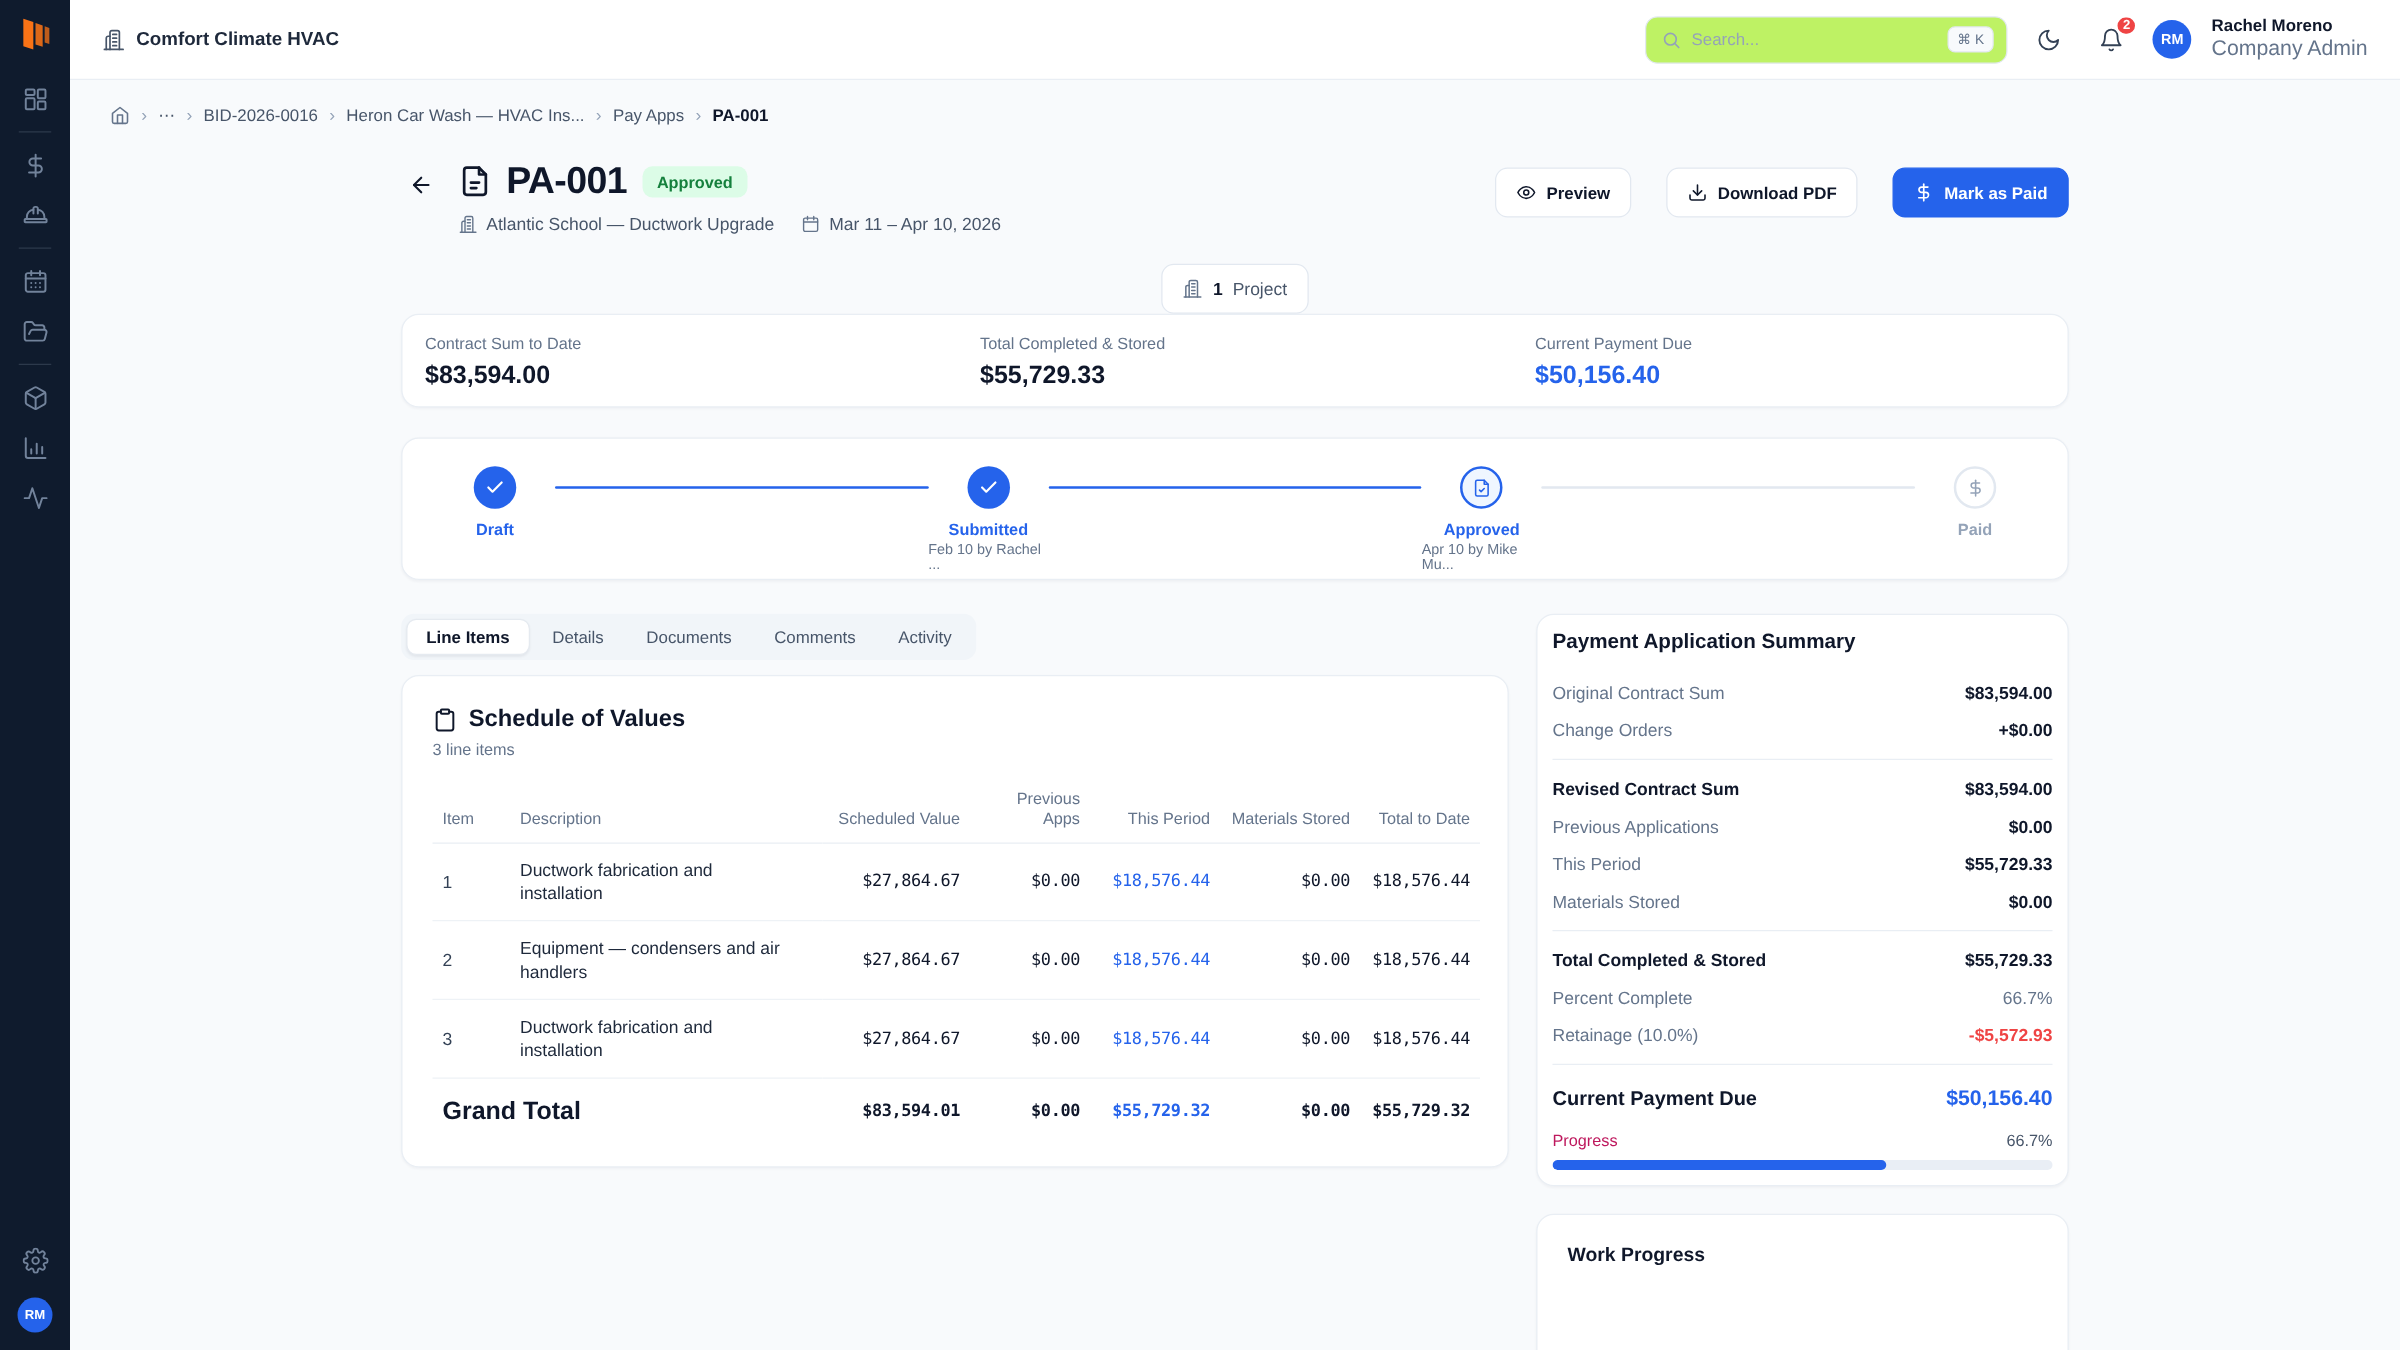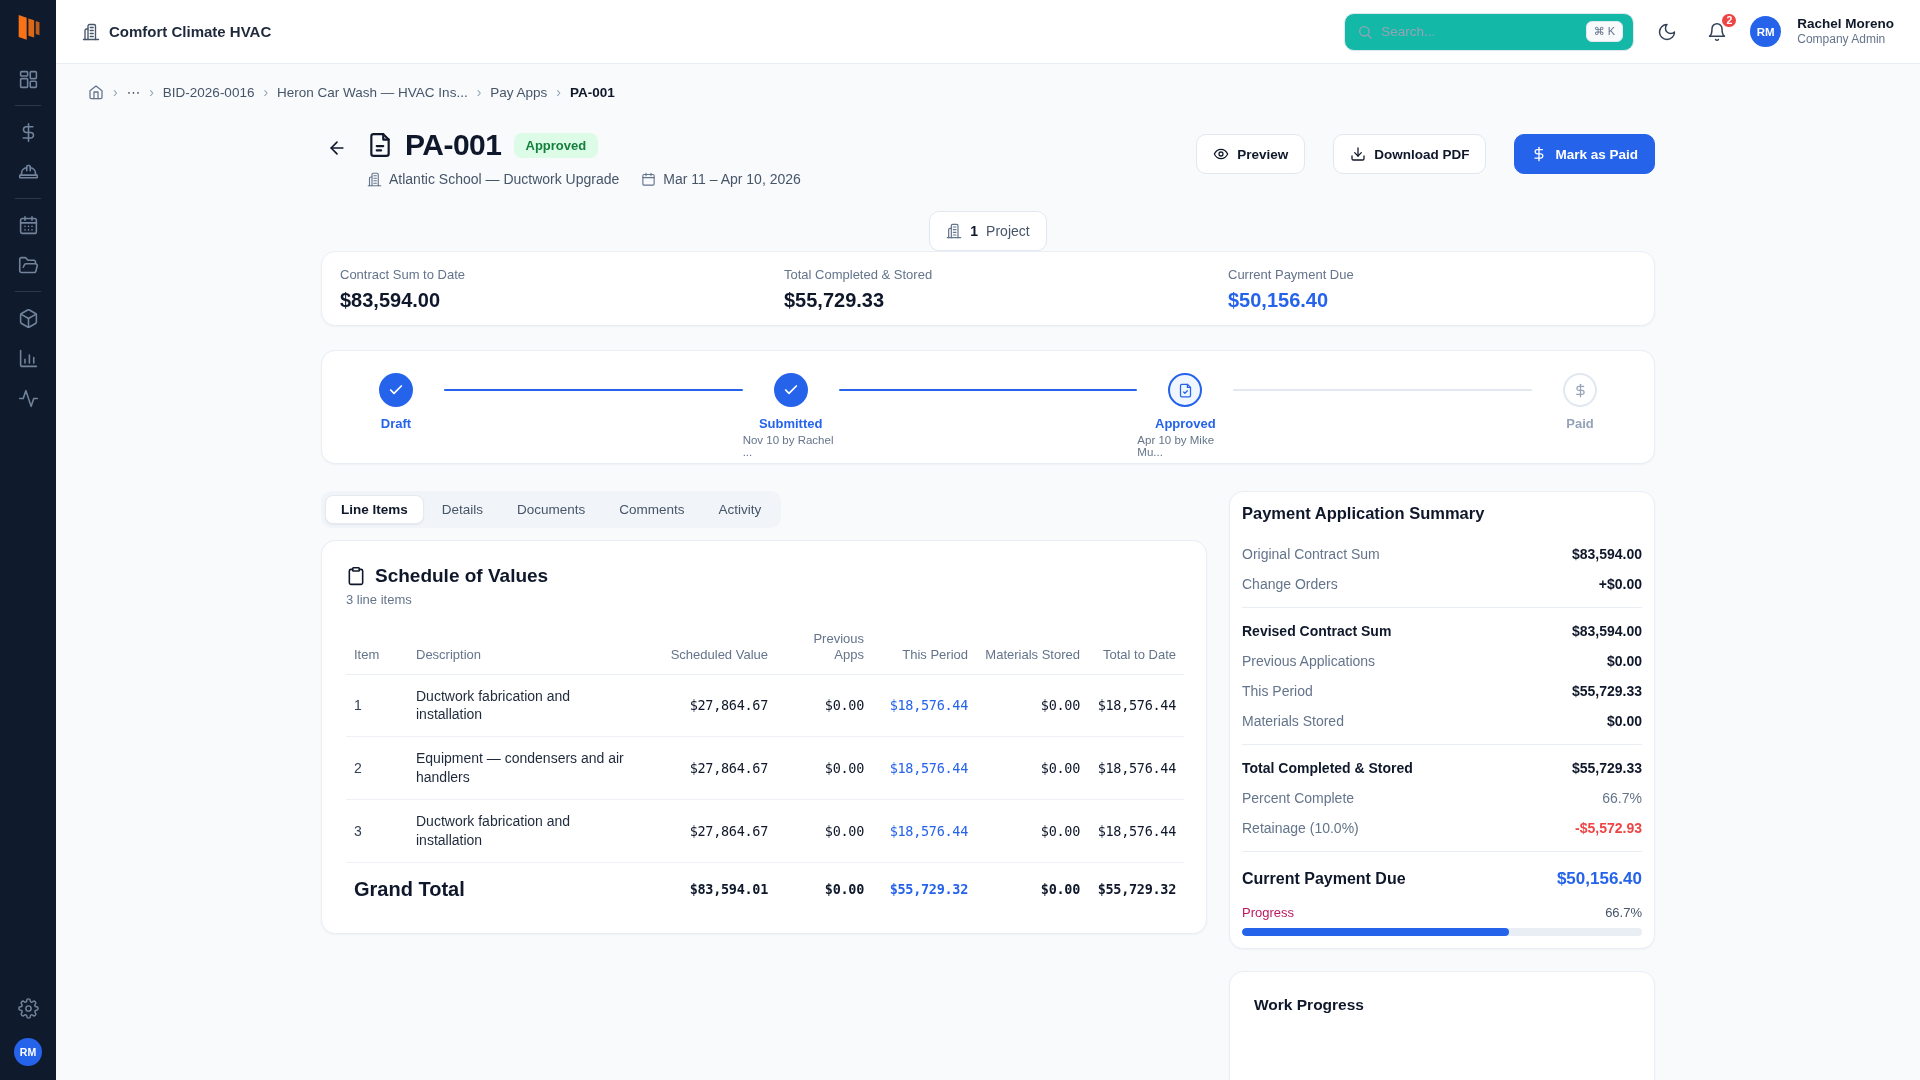--- a/index.html
+++ b/index.html
@@ -19,37 +19,37 @@
     font-size:10.5px; font-weight:700; display:flex; align-items:center; justify-content:center; margin-top:10px; }
 
   .main { margin-left:56px; }
 
   
   .topbar { height:64px; background:#fff; border-bottom:1px solid #e9eef4; display:flex;
     align-items:center; padding:0 26px; }
   .company { display:flex; align-items:center; gap:9px; font-size:15px; font-weight:700; color:#1e293b; }
   .company svg { color:#475569; }
   .top-right { margin-left:auto; display:flex; align-items:center; gap:16px; }
-  .searchbox { width:290px; height:38px; border:1px solid #e2e8f0; border-radius:10px; background:#14b8a6;
+  .searchbox { width:290px; height:38px; border:1px solid #e2e8f0; border-radius:10px; background:#bef264;
     display:flex; align-items:center; padding:0 10px 0 12px; gap:8px; color:#94a3b8; }
   .searchbox input { border:none; outline:none; flex:1; font-size:13.5px; color:#334155;
     font-family:"Liberation Sans", sans-serif; background:transparent; }
   .searchbox input::placeholder { color:#94a3b8; }
   .kbd { font-size:11px; color:#64748b; border:1px solid #e2e8f0; background:#f8fafc;
     border-radius:6px; padding:3px 7px; white-space:nowrap; }
   .iconbtn { width:34px; height:34px; display:flex; align-items:center; justify-content:center;
     color:#334155; position:relative; cursor:pointer; }
   .badge { position:absolute; top:-3px; right:-4px; min-width:17px; height:17px; border-radius:9px;
     background:#ef4444; color:#fff; font-size:10.5px; font-weight:700; display:flex; align-items:center;
     justify-content:center; padding:0 4px; border:2px solid #fff; }
   .avatar { width:31px; height:31px; border-radius:50%; background:#2563eb; color:#fff; font-size:11.5px;
     font-weight:700; display:flex; align-items:center; justify-content:center; }
   .user-meta { line-height:1.2; }
   .user-name { font-size:13.5px; font-weight:700; color:#0f172a; }
-  .user-role { font-size:12px; color:#64748b; }
+  .user-role { font-size:17px; color:#64748b; }
 
   
   .crumbs { display:flex; align-items:center; gap:9px; padding:20px 32px 6px; font-size:13.5px; color:#475569; }
   .crumb-sep { color:#94a3b8; font-size:14px; }
   .crumb { cursor:pointer; }
   .crumb.current { color:#0f172a; font-weight:700; cursor:default; }
   .crumb-home { color:#64748b; cursor:pointer; display:flex; }
 
   
   .container { width:1334px; margin:0 auto; }
@@ -394,21 +394,21 @@
         <div class="step-sub"></div>
       </div>
       <div class="connector blue"></div>
       <div class="step">
         <div class="step-circle done">
           <svg width="16" height="16" viewBox="0 0 24 24" fill="none" stroke="currentColor" stroke-width="2.6" stroke-linecap="round" stroke-linejoin="round">
               <path d="m20 6-11 11-5-5"></path>
             </svg>
         </div>
         <div class="step-label blue">Submitted</div>
-        <div class="step-sub">Nov 10 by Rachel ...</div>
+        <div class="step-sub">Feb 10 by Rachel ...</div>
       </div>
       <div class="connector blue"></div>
       <div class="step">
         <div class="step-circle current">
           <svg width="15" height="15" viewBox="0 0 24 24" fill="none" stroke="currentColor" stroke-width="2" stroke-linecap="round" stroke-linejoin="round">
               <path d="M15 2H6a2 2 0 0 0-2 2v16a2 2 0 0 0 2 2h12a2 2 0 0 0 2-2V7Z"></path>
               <path d="M15 2v5h5"></path>
               <path d="m9 14.5 2 2 4-4"></path>
             </svg>
         </div>

